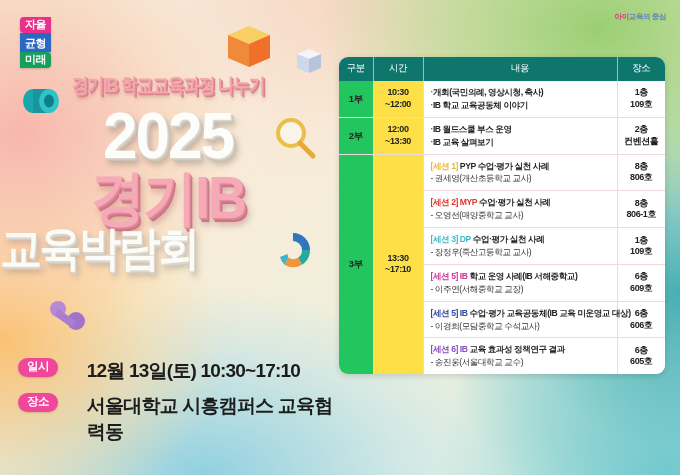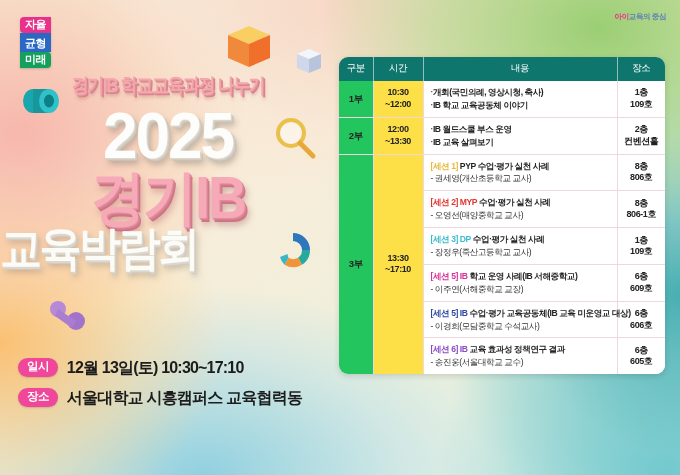--- a/index.html
+++ b/index.html
@@ -126,22 +126,23 @@
   .info-row { display:flex; align-items:flex-start; margin-bottom:9px; }
   .info-tag {
     flex:0 0 auto;
     background:#f0479a; color:#fff;
     font-size:11.5px; font-weight:bold; letter-spacing:-0.6px;
     border-radius:11px; padding:3px 9px 4px 9px; line-height:1;
     margin-right:9px;
     box-shadow:0 1px 2px rgba(0,0,0,.16);
   }
   .info-text {
-    font-size:16px; font-weight:bold; letter-spacing:-0.8px;
+    font-size:19px; font-weight:bold; letter-spacing:-0.8px;
     color:#1c1c1c;
+    margin-left:20px;
   }
 
   
   #schedule {
     position:absolute; left:339px; top:57px;
     width:326px;
     background:#fff;
     border-radius:9px;
     box-shadow:0 2px 6px rgba(0,0,0,.14);
     overflow:hidden;

